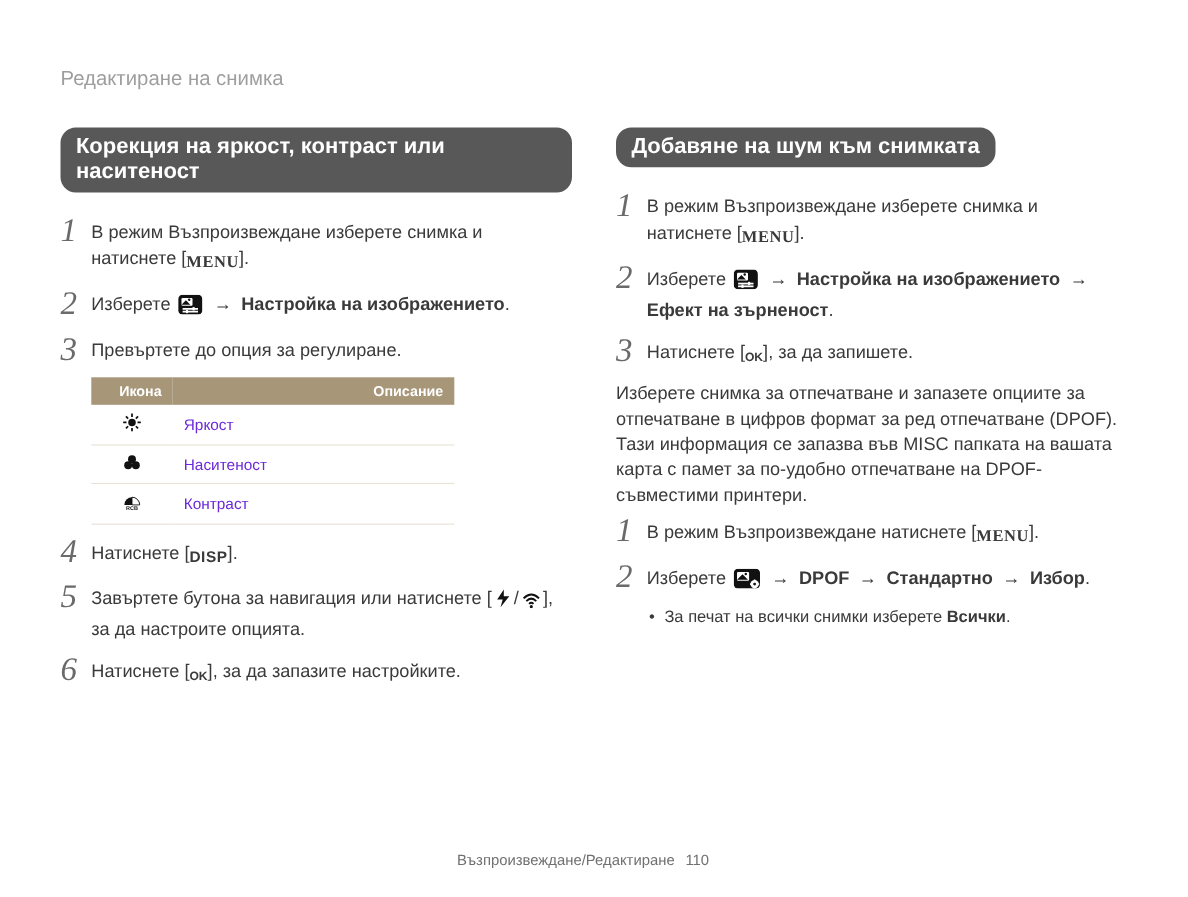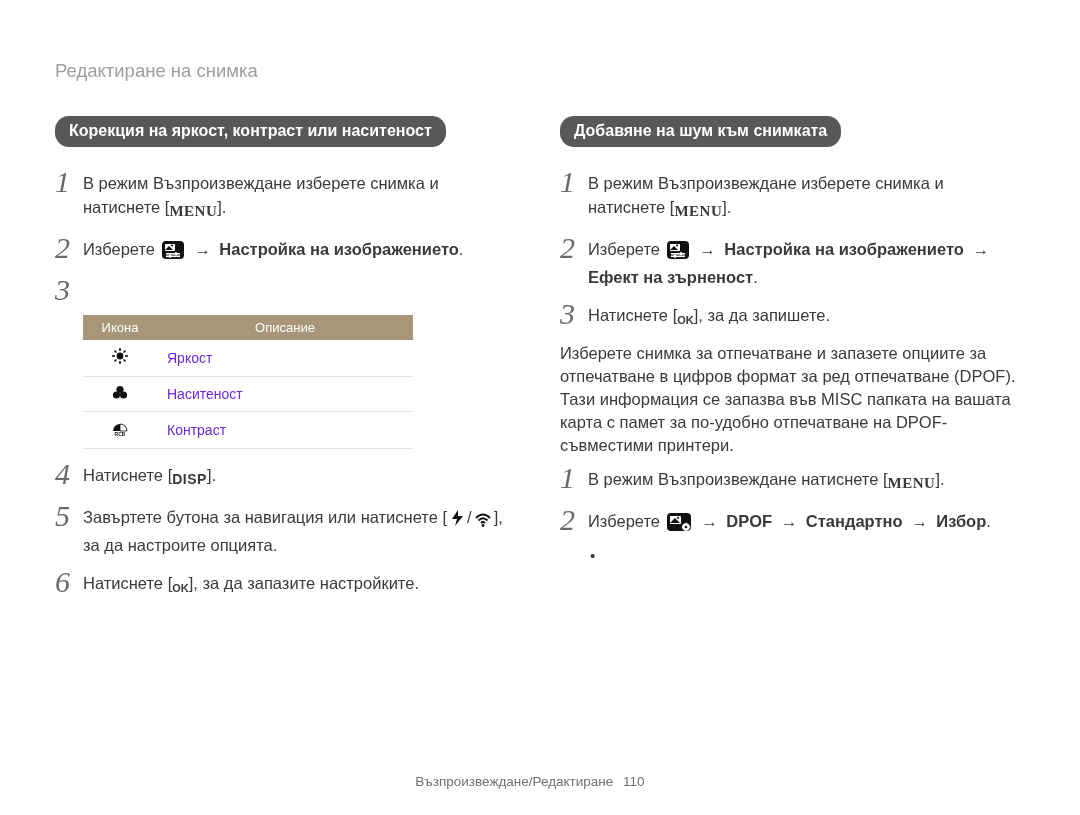--- a/index.html
+++ b/index.html
@@ -27,21 +27,21 @@
   }
   .col {
     flex: 1 1 50%;
     min-width: 0;
   }
   .pill {
     display: inline-block;
     background: #585858;
     color: #fff;
     font-weight: bold;
-    font-size: 16px;
+    font-size: 20px;
     padding: 6px 14px 7px 14px;
     border-radius: 14px;
     margin-bottom: 14px;
   }
   .step {
     display: flex;
     align-items: flex-start;
     margin: 6px 0 10px 0;
   }
   .step-num {
@@ -88,24 +88,24 @@
     margin: 0 2px;
   }
   .arrow { padding: 0 4px; }
   table.icon-table {
     border-collapse: collapse;
     margin: 10px 0 10px 28px;
     width: 330px;
     font-size: 14px;
   }
   table.icon-table th {
-    text-align: center;
+    text-align: right;
     color: #fff;
     background: #a79678;
-    font-weight: normal;
+    font-weight: bold;
     padding: 5px 10px;
     font-size: 13px;
   }
   table.icon-table th:first-child { width: 54px; }
   table.icon-table td {
     padding: 7px 10px 8px 10px;
     border-bottom: 1px solid #e7e2d6;
     vertical-align: middle;
     color: #6d28d9;
   }
@@ -224,20 +224,21 @@
         <div class="step-num">2</div>
         <div class="step-body">
           <span>Изберете </span><span class="icon-chip"><svg width="22" height="18">
                 <use href="#i-photo-sliders"></use>
               </svg></span><span class="arrow"> → </span><b>Настройка на изображението</b><span>.</span>
         </div>
       </div>
 
       <div class="step">
         <div class="step-num">3</div>
+        <div class="step-body">Превъртете до опция за регулиране.</div>
       </div>
 
       <table class="icon-table">
         <tbody>
             <tr>
           <th>Икона</th>
           <th>Описание</th>
         </tr>
         <tr>
           <td class="ic"><svg width="18" height="18">
@@ -335,20 +336,23 @@
         <div class="step-num">2</div>
         <div class="step-body">
           <span>Изберете </span><span class="icon-chip"><svg width="24" height="18">
                 <use href="#i-photo-gear"></use>
               </svg></span><span class="arrow"> → </span><b>DPOF</b><span class="arrow"> → </span><b>Стандартно</b><span class="arrow"> → </span><b>Избор</b><span>.</span>
         </div>
       </div>
 
       <div class="bullet">
         <div class="dot">•</div>
+        <div>
+          <span>За печат на всички снимки изберете </span><b>Всички</b><span>.</span>
+        </div>
       </div>
     </div>
   </div>
 </div>
 
 <div class="footer">
   <span>Възпроизвеждане/Редактиране</span>
   <span class="pg">110</span>
 </div>
 

